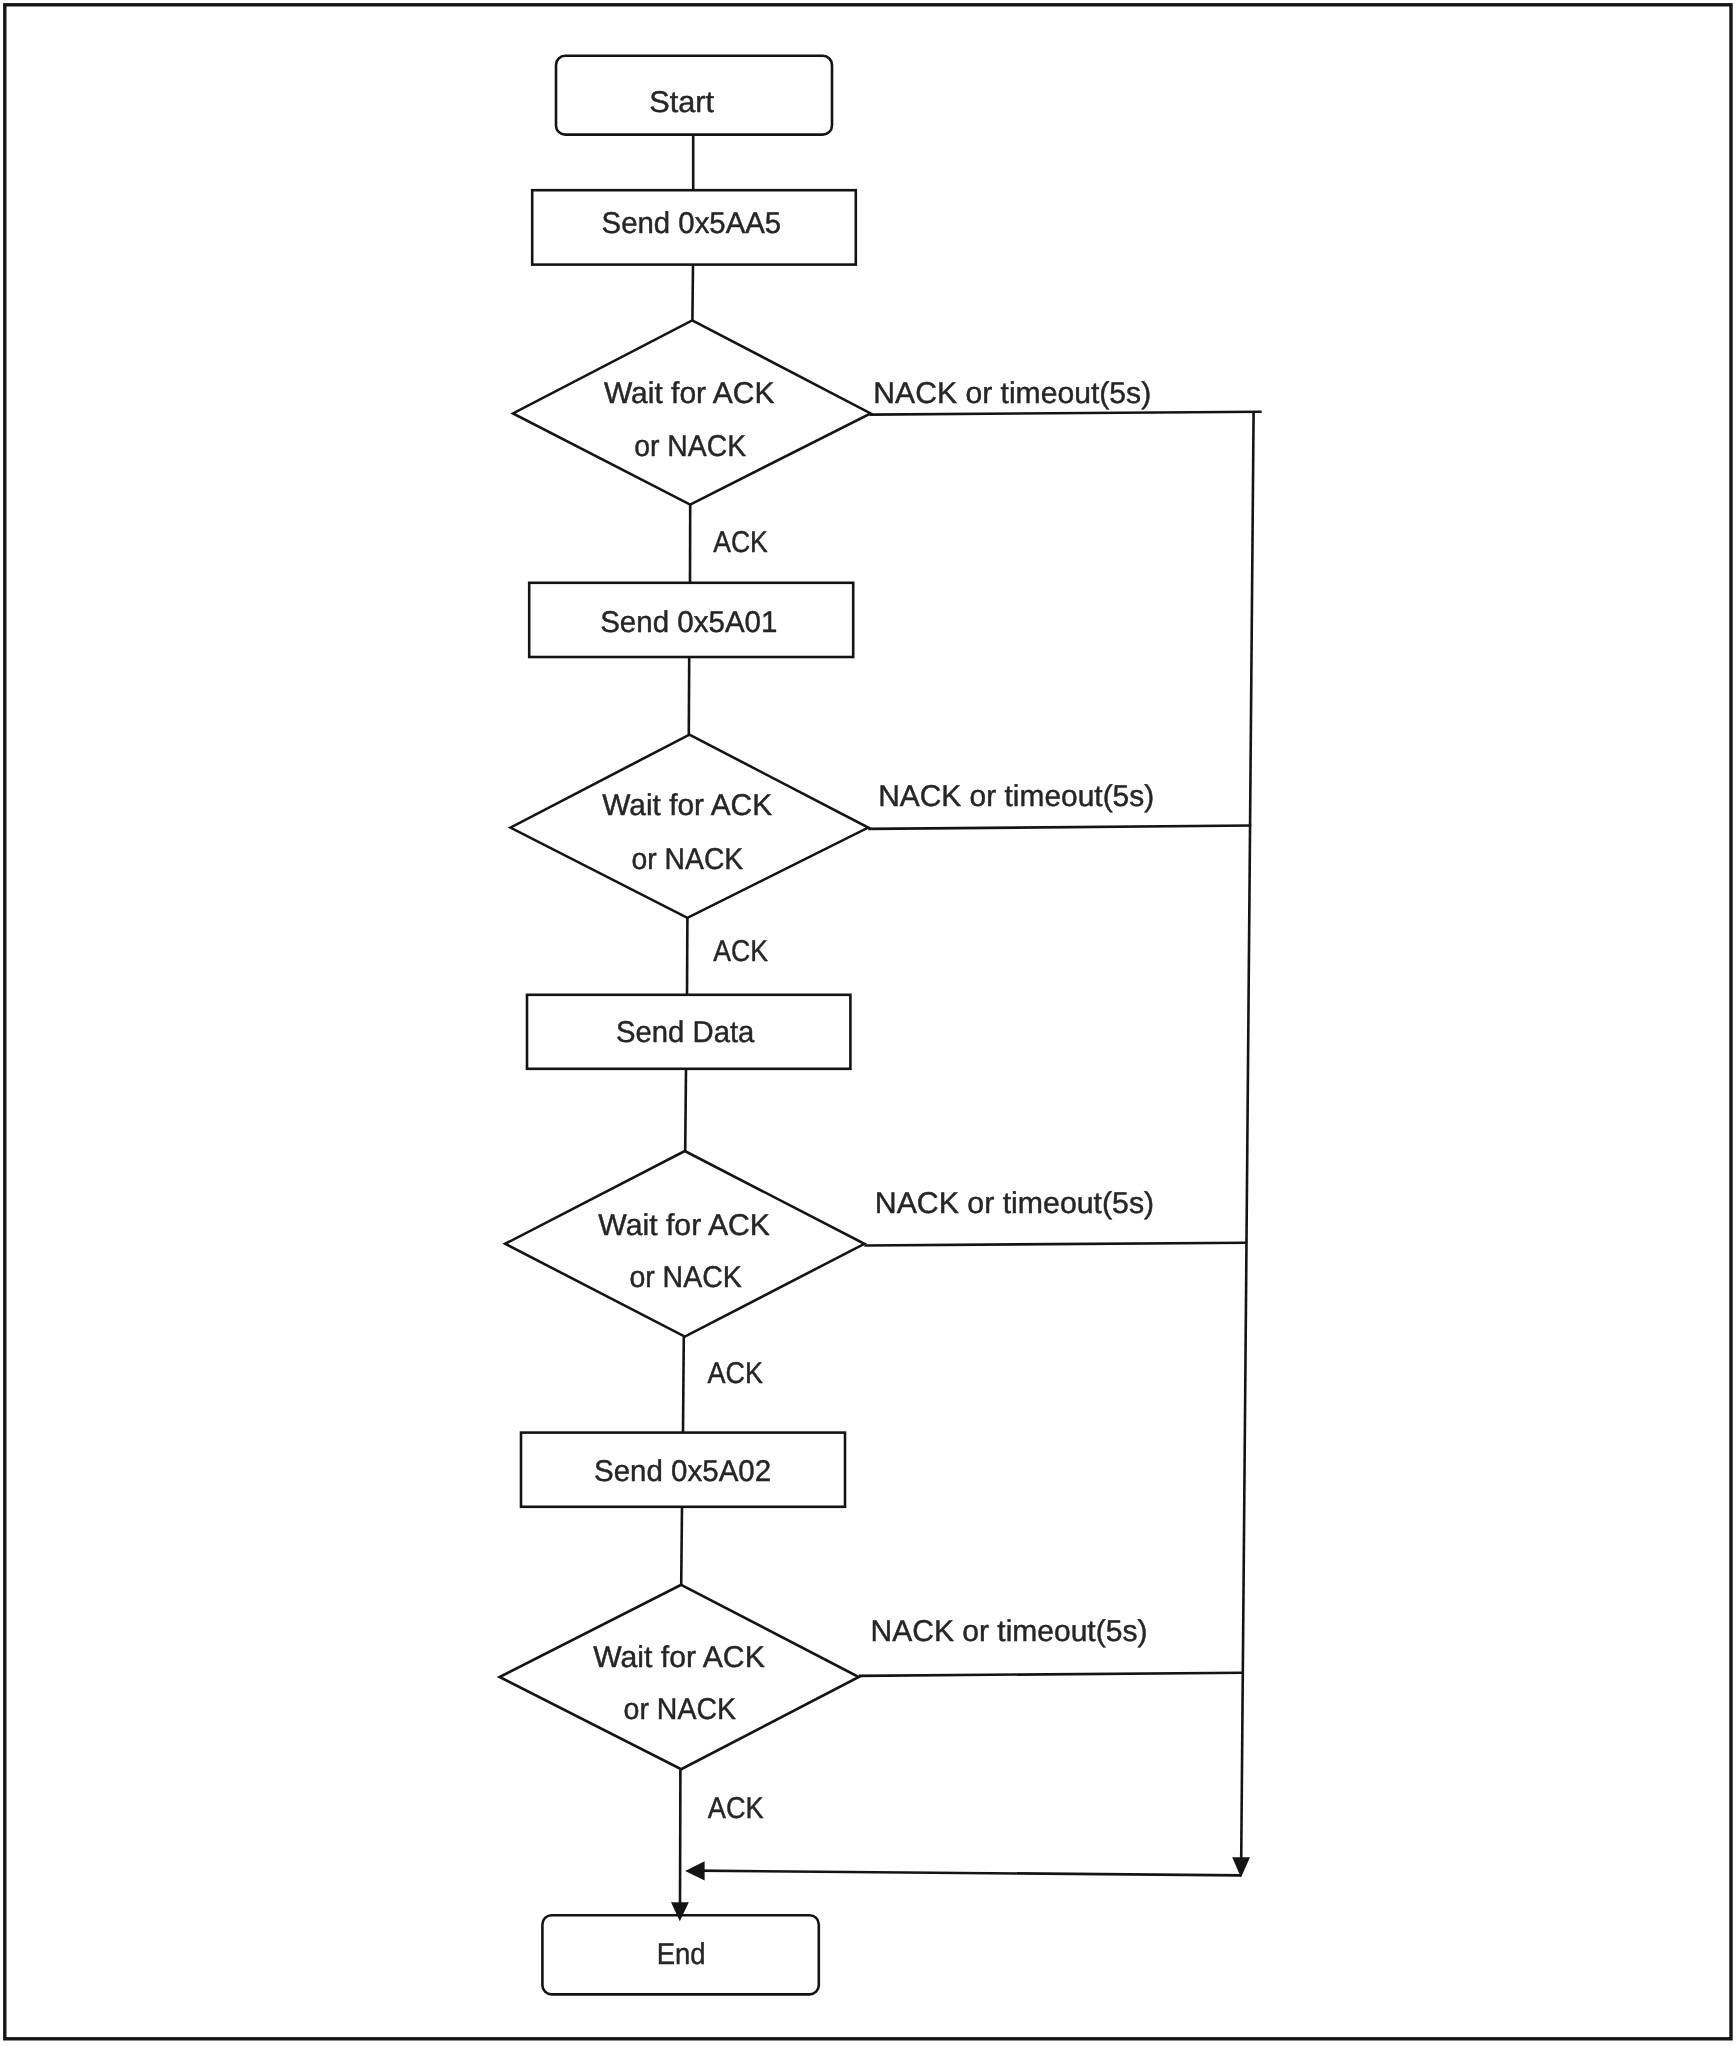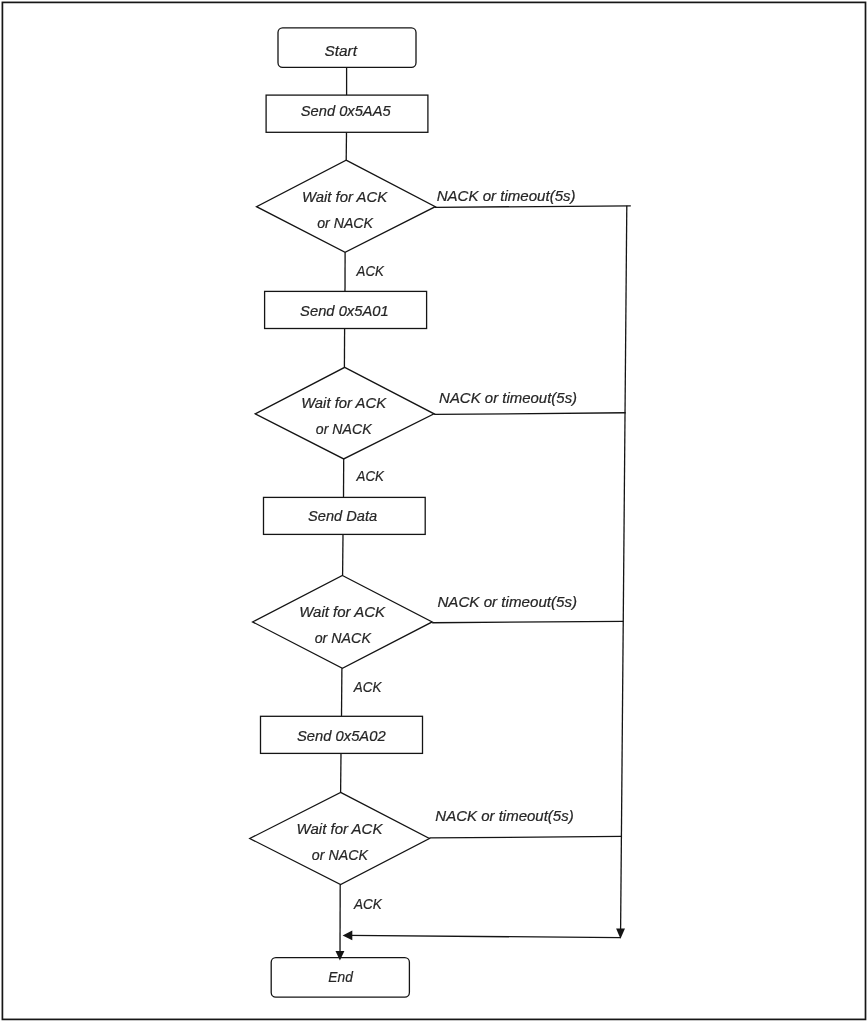--- a/index.html
+++ b/index.html
@@ -1,19 +1,19 @@
 <!DOCTYPE html>
 <html><head>
 <meta charset="utf-8">
 <style>
   html,body{margin:0;padding:0;background:#ffffff;}
   body{width:868px;height:1023px;overflow:hidden;
        font-family:"Liberation Sans",sans-serif;
        -webkit-font-smoothing:antialiased;}
-  #page{position:relative;width:804px;height:1023px;background:#fff;font-style:italic;}
+  #page{position:relative;width:804px;height:1023px;background:#fff;}
   #chart{position:absolute;left:0;top:0;}
   .shape{fill:#ffffff;stroke:#141414;stroke-width:1.3;}
   .conn{fill:none;stroke:#141414;stroke-width:1.3;stroke-linecap:butt;}
   .lbl{font-family:"Liberation Sans",sans-serif;font-size:15px;fill:#262626;stroke:#262626;stroke-width:0.22;
        text-anchor:middle;dominant-baseline:alphabetic;
        -webkit-font-smoothing:antialiased;will-change:opacity;}
   .elbl{font-family:"Liberation Sans",sans-serif;font-size:15px;fill:#262626;stroke:#262626;stroke-width:0.22;
         text-anchor:start;
         -webkit-font-smoothing:antialiased;will-change:opacity;}
   .frame{fill:none;stroke:#161616;stroke-width:1.7;}

